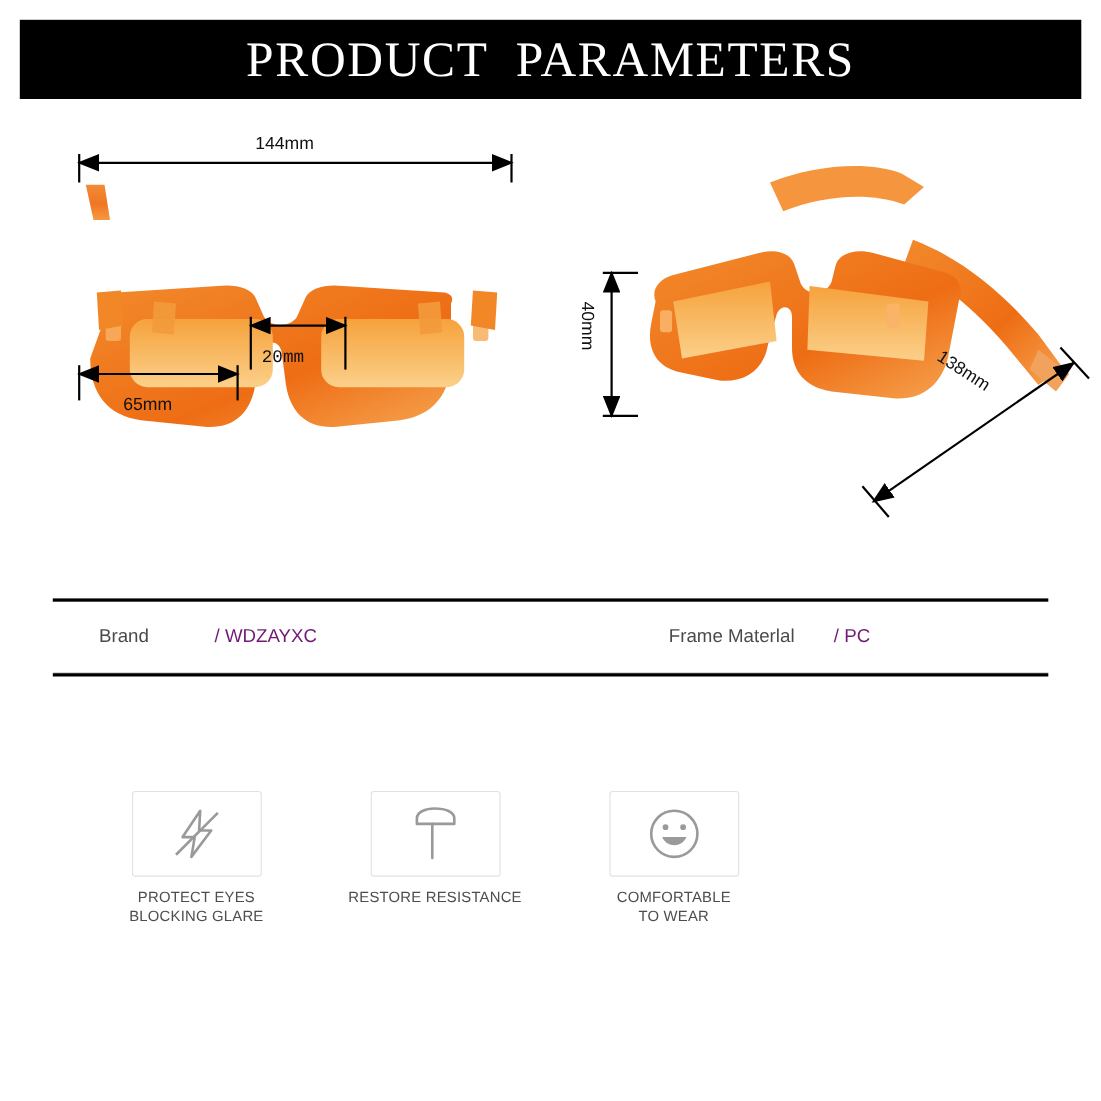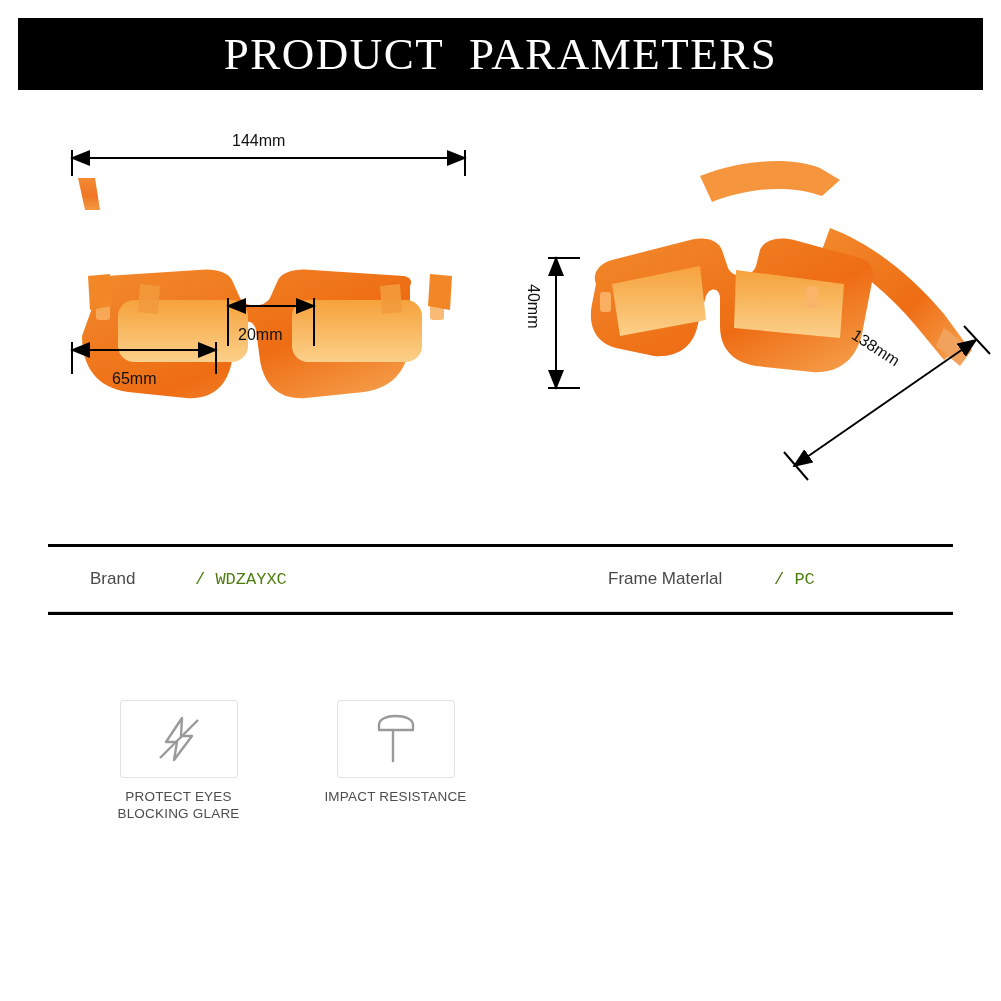--- a/index.html
+++ b/index.html
@@ -37,21 +37,21 @@
     letter-spacing: 1.5px;
     font-weight: 400;
     font-family: "Liberation Serif", serif;
     white-space: pre;
   }
 
   
   .diagram {
     position: absolute;
     left: 0;
-    top: 98px;
+    top: 88px;
     width: 1001px;
     height: 420px;
   }
   .dim-label {
     position: absolute;
     font-size: 16px;
     color: #111111;
     font-family: "Liberation Sans", sans-serif;
     white-space: nowrap;
   }
@@ -88,32 +88,31 @@
     font-size: 17px;
     color: #3a3a3a;
     font-family: "Liberation Sans", sans-serif;
   }
   .spec-cell .k {
     width: 105px;
     padding-left: 42px;
     color: #4a4a4a;
   }
   .spec-cell .v {
-    color: #4d7c0f;
-    font-family: Liberation Mono, monospace;
+    color: #701a75;
   }
   .cell-left { width: 560px; }
-  .cell-right { width: 345px; gap: 16px; }
+  .cell-right { width: 345px; }
   .cell-right .k { width: 150px; padding-left: 0; }
 
   
   .features {
     position: absolute;
     left: 70px;
-    top: 700px;
+    top: 719px;
     width: 870px;
     display: flex;
     flex-wrap: wrap;
   }
   .feature {
     width: 217px;
     height: 148px;
     display: flex;
     flex-direction: column;
     align-items: center;
@@ -238,21 +237,21 @@
         <line x1="548" y1="160" x2="580" y2="160" stroke="#000" stroke-width="2"></line>
         <line x1="548" y1="290" x2="580" y2="290" stroke="#000" stroke-width="2"></line>
 
         <line x1="976" y1="242" x2="794" y2="368" stroke="#000" stroke-width="2" marker-start="url(#arrHs)" marker-end="url(#arrH)"></line>
         <line x1="964" y1="228" x2="990" y2="256" stroke="#000" stroke-width="2"></line>
         <line x1="784" y1="354" x2="808" y2="382" stroke="#000" stroke-width="2"></line>
       </g>
     </svg>
 
     <div class="dim-label" style="left:232px; top:34px;">144mm</div>
-    <div class="dim-label" style="left:238px; top:228px;">20mm</div>
+    <div class="dim-label" style="left:238px; top:228px;font-family:Liberation Mono, monospace;">20mm</div>
     <div class="dim-label" style="left:112px; top:272px;">65mm</div>
     <div class="dim-label vertical" style="left:524px; top:186px;">40mm</div>
     <div class="dim-label" style="left:858px; top:228px; transform: rotate(33deg); transform-origin: left top;">138mm</div>
   </div>
 
   <div class="spec-table">
     <div class="rule-thick"></div>
 
     <div class="spec-row">
       <div class="spec-cell cell-left">
@@ -286,21 +285,33 @@
 
 
 
     <div class="feature">
       <div class="feature-box">
         <svg width="46" height="52" viewBox="0 0 46 52">
           <path d="M6 12 C6 6, 14 3, 22 3 C32 3, 40 6, 40 12 L40 17 L6 17 Z" fill="none" stroke="#9a9a9a" stroke-width="2.4" stroke-linejoin="round"></path>
           <path d="M20 17 L20 48" fill="none" stroke="#9a9a9a" stroke-width="2.4" stroke-linecap="round"></path>
         </svg>
       </div>
-      <div class="feature-label">IMPACT RESISTANCE</div>
+      <div class="feature-label">RESTORE RESISTANCE</div>
     </div>
 
 
 
+    <div class="feature">
+      <div class="feature-box">
+        <svg width="50" height="50" viewBox="0 0 50 50">
+          <circle cx="25" cy="25" r="21" fill="none" stroke="#9a9a9a" stroke-width="2.4"></circle>
+          <circle cx="17" cy="19" r="2.6" fill="#9a9a9a"></circle>
+          <circle cx="33" cy="19" r="2.6" fill="#9a9a9a"></circle>
+          <path d="M14 28 C18 38, 32 38, 36 28 Z" fill="#9a9a9a"></path>
+        </svg>
+      </div>
+      <div class="feature-label">COMFORTABLE
+TO WEAR</div>
+    </div>
 
 
   </div>
 </div>
 
 </body></html>

